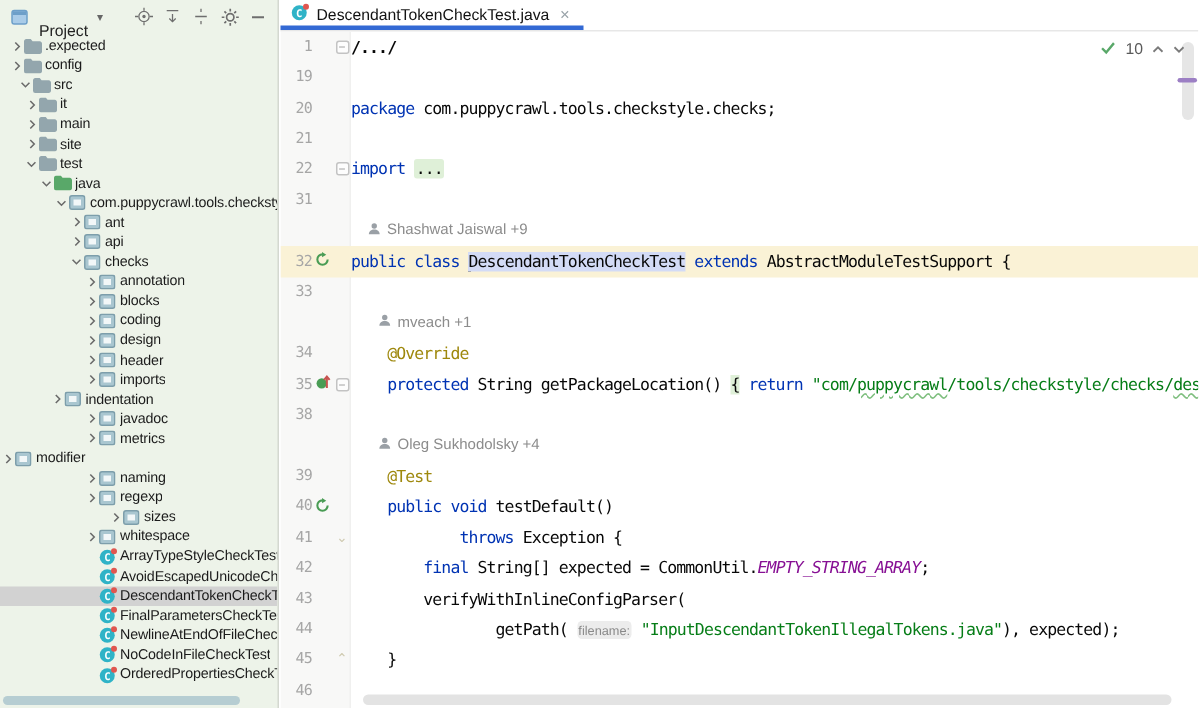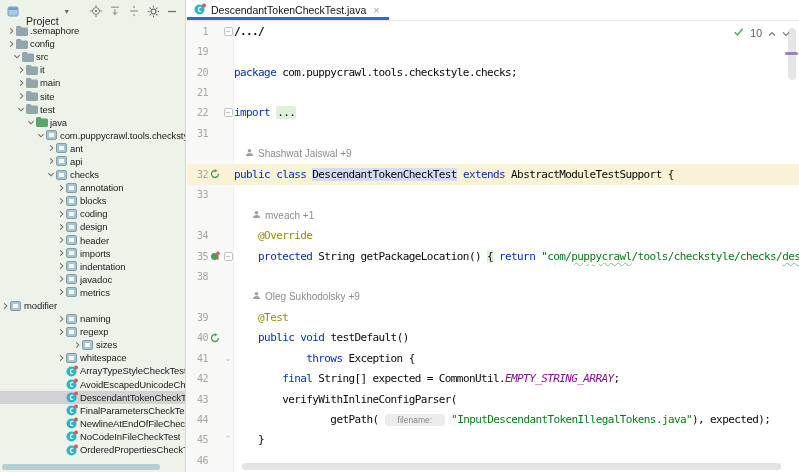--- a/index.html
+++ b/index.html
@@ -52,21 +52,21 @@
   .a  { color:#9E880D; }
   .cn { color:#871094; font-style:italic; }
   .p  { color:#080808; }
   .b  { color:#080808; font-weight:bold; }
   .f  { background:#dff0d8; border-radius:2px; padding:0 1px; }
   .bh { background:#dff0d8; }
   .sel{ background:#d3dbf6; }
   .caret { display:inline-block; width:1.5px; height:13px; background:#000;
            vertical-align:middle; margin-right:-1.5px; }
   .h  { font-family:"Liberation Sans",sans-serif; font-size:8.5px; letter-spacing:0;
-        color:#8a8a8a; background:#ececec; border-radius:3px; padding:1px 13px; }
+        color:#8a8a8a; background:#ececec; border-radius:3px; padding:1px 1px; }
   .author-row { padding-left:47px; }
   .author { display:flex; align-items:center; gap:4px; font-size:10px; color:#8c8c8c; }
   .foldbox { width:9px; height:9px; border:1px solid #c3c3c3; background:#fdfdfd;
              border-radius:2px; font-size:8px; line-height:7px; color:#9a9a9a; text-align:center; }
   .foldchev { font-size:9px; color:#cfcab0; line-height:1; }
   .inspections { position:absolute; top:26px; right:9px; display:flex; align-items:center;
                  gap:6px; font-size:10.5px; color:#5a5a5a; z-index:3; }
   .vscroll { position:absolute; right:3px; top:28px; width:8px; height:52px;
              background:#e6e6e6; border-radius:4px; z-index:2; }
   .scroll-mark { position:absolute; right:1px; top:52px; width:13px; height:3px;
@@ -129,21 +129,21 @@
           <span class="tchev">
             <svg width="7" height="8" viewBox="0 0 8 8">
               <path d="M2.5 1l3 3-3 3" fill="none" stroke="#6b6b6b" stroke-width="1.2"></path>
             </svg>
           </span>
           <span class="ticon">
             <svg width="12" height="10" viewBox="0 0 12 10">
               <path d="M0 1.5C0 .7.7 0 1.5 0h3l1.2 1.5h4.8c.8 0 1.5.7 1.5 1.5v5.5c0 .8-.7 1.5-1.5 1.5h-9A1.5 1.5 0 0 1 0 8.5z" fill="#93a6ad"></path>
             </svg>
           </span>
-          <span class="tlabel">.semaphore</span>
+          <span class="tlabel">.expected</span>
         </div>
         <div class="trow" style="padding-left:6px">
           <span class="tchev">
             <svg width="7" height="8" viewBox="0 0 8 8">
               <path d="M2.5 1l3 3-3 3" fill="none" stroke="#6b6b6b" stroke-width="1.2"></path>
             </svg>
           </span>
           <span class="ticon">
             <svg width="12" height="10" viewBox="0 0 12 10">
               <path d="M0 1.5C0 .7.7 0 1.5 0h3l1.2 1.5h4.8c.8 0 1.5.7 1.5 1.5v5.5c0 .8-.7 1.5-1.5 1.5h-9A1.5 1.5 0 0 1 0 8.5z" fill="#93a6ad"></path>
@@ -362,21 +362,21 @@
             </svg>
           </span>
           <span class="ticon">
             <svg width="11" height="10">
               <rect x="0.5" y="0.5" width="10" height="9" rx="1.5" fill="#a9c6d0" stroke="#7d9eab"></rect>
               <rect x="3" y="3" width="5" height="4" fill="#fff" opacity="0.85"></rect>
             </svg>
           </span>
           <span class="tlabel">imports</span>
         </div>
-        <div class="trow" style="padding-left:56px">
+        <div class="trow" style="padding-left:33px">
           <span class="tchev">
             <svg width="7" height="8" viewBox="0 0 8 8">
               <path d="M2.5 1l3 3-3 3" fill="none" stroke="#6b6b6b" stroke-width="1.2"></path>
             </svg>
           </span>
           <span class="ticon">
             <svg width="11" height="10">
               <rect x="0.5" y="0.5" width="10" height="9" rx="1.5" fill="#a9c6d0" stroke="#7d9eab"></rect>
               <rect x="3" y="3" width="5" height="4" fill="#fff" opacity="0.85"></rect>
             </svg>
@@ -700,21 +700,21 @@
             <span class="gslot"></span>
             <span class="fslot"></span>
             <span class="ctext"></span>
           </div>
           <div class="crow author-row">
             <span class="author" style="margin-left:18px">
               <span><svg width="9" height="9" viewBox="0 0 10 10">
                   <circle cx="5" cy="3" r="2" fill="#9aa0a6"></circle>
                   <path d="M1 9c0-2.2 1.8-3.5 4-3.5S9 6.8 9 9z" fill="#9aa0a6"></path>
                 </svg></span>
-              <span>Oleg Sukhodolsky +9</span>
+              <span>Oleg Sukhodolsky +4</span>
             </span>
           </div>
           <div class="crow">
             <span class="lnum">39</span>
             <span class="gslot"></span>
             <span class="fslot"></span>
             <span class="ctext"><span class="p">    </span><span class="a">@Test</span></span>
           </div>
           <div class="crow">
             <span class="lnum">40</span>

